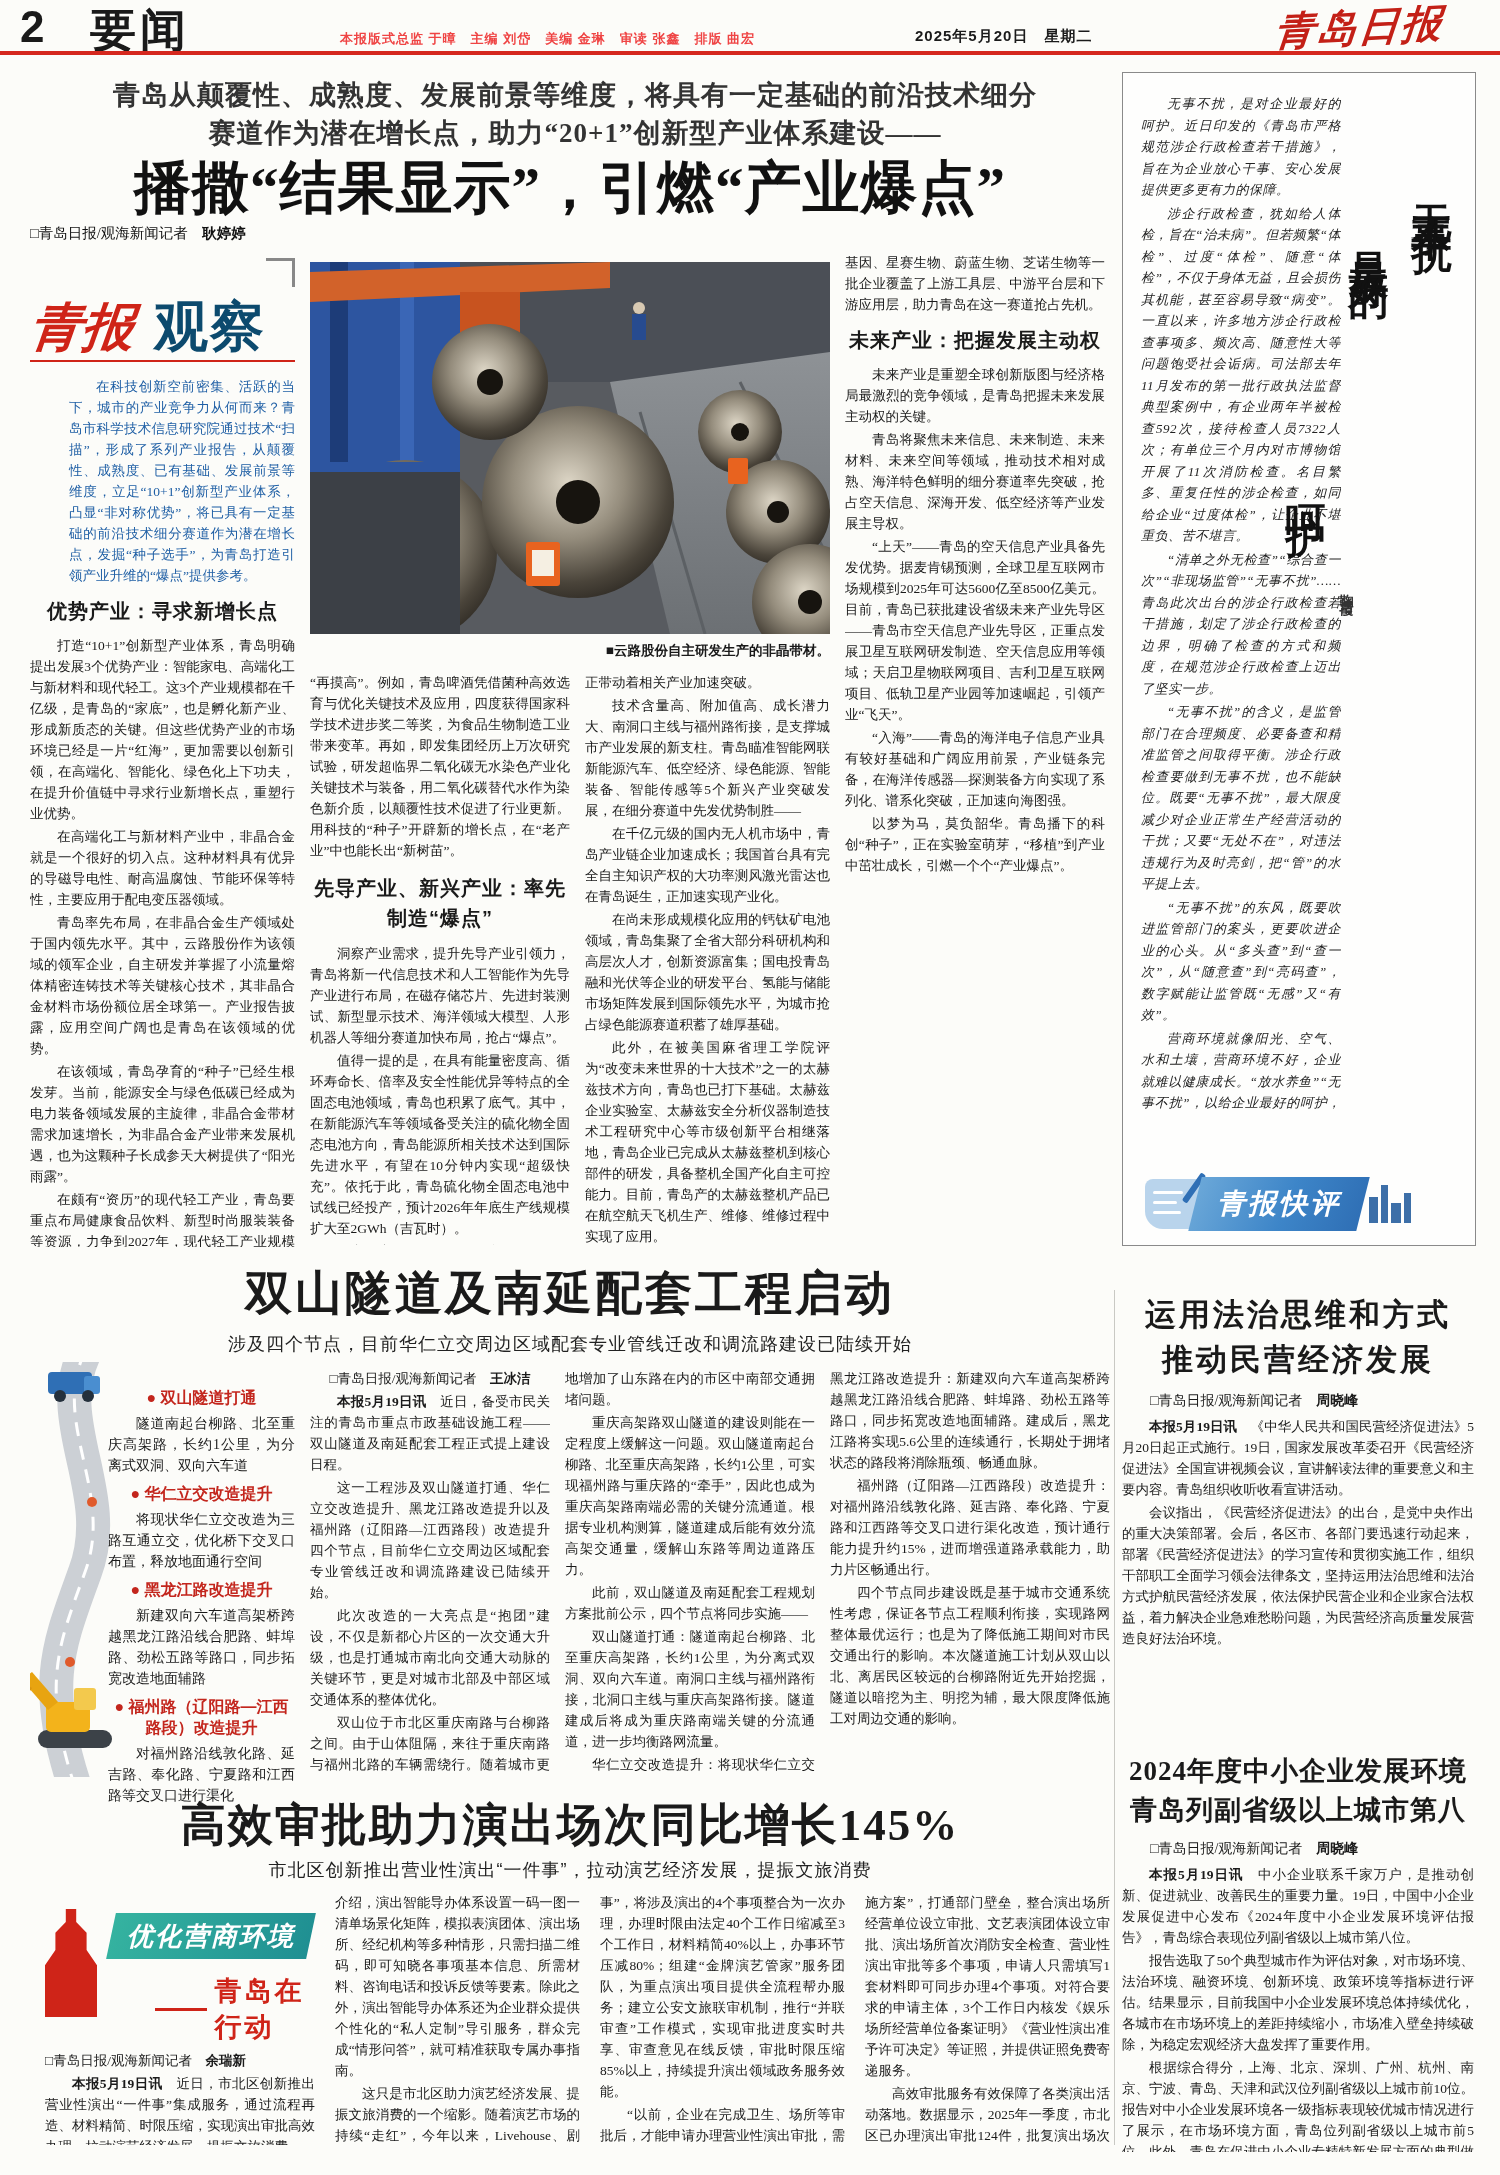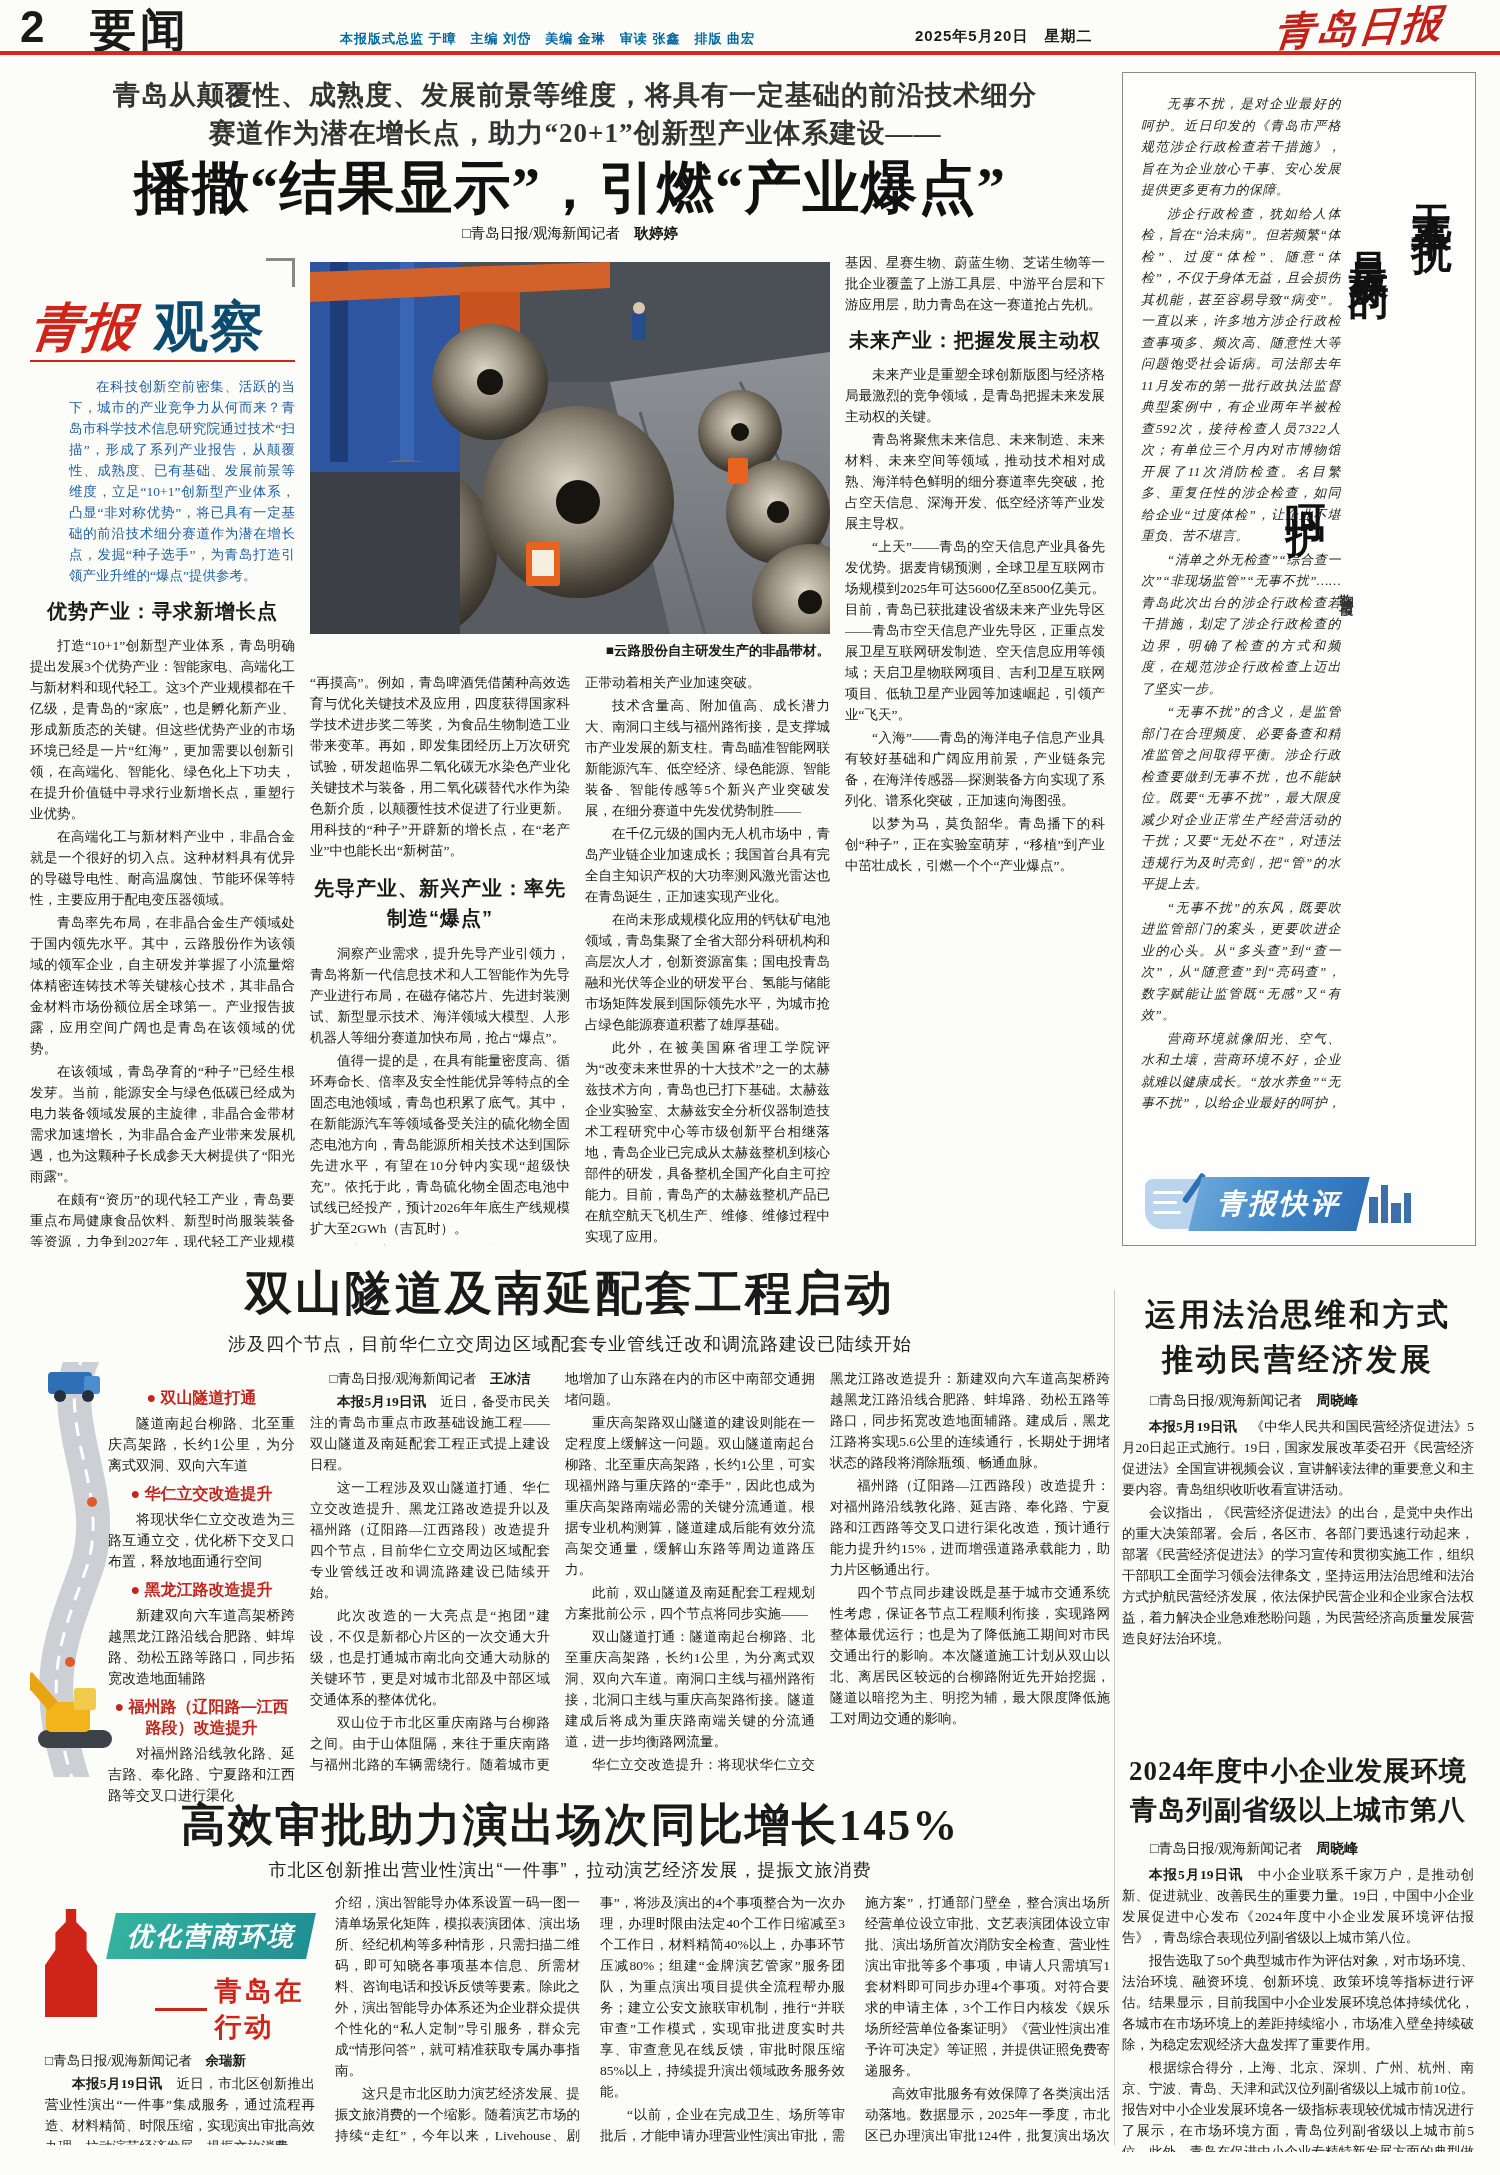--- a/index.html
+++ b/index.html
@@ -8,28 +8,28 @@
   .abs{position:absolute;}
   p{margin:0 0 2px 0;}
   .sans{font-family:"Liberation Sans","DejaVu Sans",sans-serif;}
   .body p{font-size:13.5px;line-height:21px;text-align:justify;text-indent:2em;}
   .body p.noind{text-indent:0;}
   .clip{overflow:hidden;}
   .dl{font-weight:bold;}
   
   .pagenum{font-size:44px;font-weight:700;}
   .secttl{font-size:46px;font-weight:900;letter-spacing:4px;text-align:right;}
-  .credits{font-size:13px;font-weight:700;letter-spacing:1px;color:#0369a1;}
+  .credits{font-size:13px;font-weight:700;letter-spacing:1px;color:#ef4444;}
   .issuedate{font-size:15px;font-weight:700;letter-spacing:1px;}
   .masthead{font-size:40px;font-weight:700;font-style:italic;color:#c32017;transform:skewX(-8deg) rotate(-3deg);letter-spacing:2px;}
   .redrule{background:#d5281e;}
   
   .kicker{font-size:27px;line-height:38px;font-weight:600;color:#333;text-align:center;letter-spacing:1px;}
   .mainhead{font-size:57px;font-weight:900;text-align:center;letter-spacing:1px;color:#111;}
-  .byline{font-size:14.5px;text-align:center;color:#111;}
+  .byline{font-size:14.5px;text-align:left;color:#111;}
   .subhead{font-size:20px;font-weight:900;text-align:center;margin:12px 0 10px 0;font-family:"Liberation Sans","DejaVu Sans",sans-serif;letter-spacing:1px;}
   .intro{color:#1f5fa5;font-size:14px;line-height:22.5px;text-align:justify;text-indent:2em;margin-left:39px;}
   .guancha{display:flex;align-items:flex-end;position:relative;height:96px;margin:6px 0 14px 0;border-bottom:2px solid #cf2418;padding-bottom:6px;}
   .gc1{font-size:52px;font-weight:900;font-style:italic;color:#cf2418;line-height:1;transform:skewX(-6deg);}
   .gc2{font-size:54px;font-weight:900;color:#0c4a6e;line-height:1;margin-left:20px;letter-spacing:2px;}
   .gcbracket{position:absolute;right:0;top:0;width:26px;height:26px;border-top:3px solid #888;border-right:3px solid #888;}
   .caption{font-size:13.5px;font-weight:600;text-align:right;padding-right:14px;}
   
   .combox{border:1px solid #8a8a8a;background:#fefefd;}
   .comtext p{font-size:13px;line-height:21.5px;text-align:justify;text-indent:2em;font-style:italic;letter-spacing:0.5px;color:#222;}

